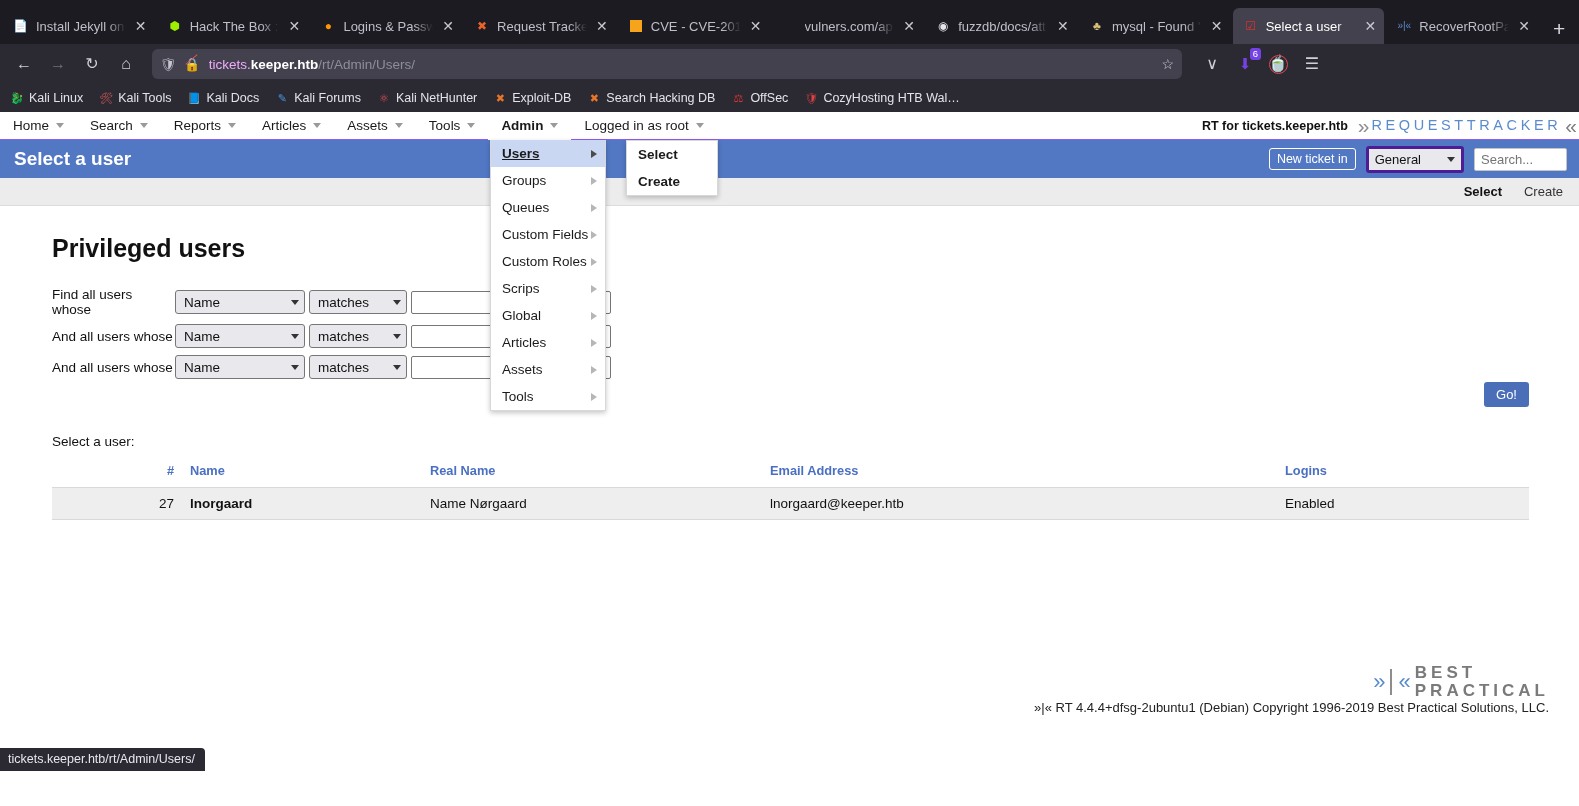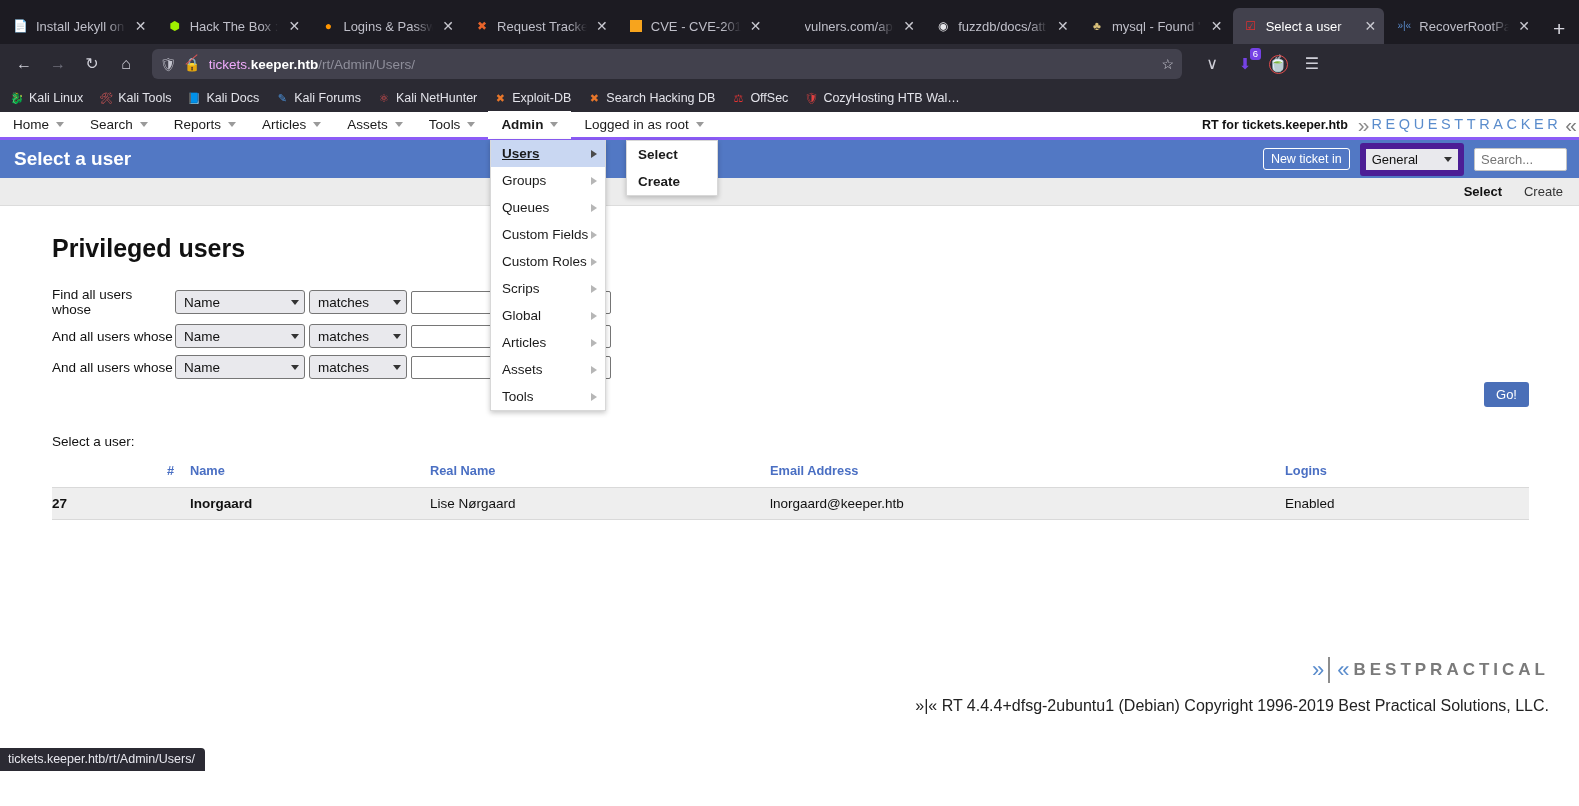--- a/index.html
+++ b/index.html
@@ -93,21 +93,21 @@
     padding: 0 10px; gap: 16px; background: #2b2a33;
   }
   .bm { display: flex; align-items: center; gap: 5px; color: #e3e3ea; font-size: 12.5px; white-space: nowrap; }
   .bm .bmico { width: 14px; height: 14px; display:flex; align-items:center; justify-content:center; font-size: 11px; line-height: 1; }
 
   
   #page { width: 1579px; height: 659px; background: #fff; position: relative; }
 
   .rtnav {
     height: 28px; background: #ffffff;
-    border-bottom: 3px solid #8b5cf6;
+    border-bottom: 1px solid #8b5cf6;
     display: flex; align-items: center; position: relative;
   }
   .rtnav .items { display: flex; align-items: center; height: 28px; }
   .rtnav .item {
     display: flex; align-items: center; gap: 7px;
     padding: 0 13px; height: 28px;
     font-size: 13.5px; color: #1a1a1a; white-space: nowrap;
   }
   .rtnav .item.active { background: #ffffff; font-weight: 700; }
   .caret { width: 0; height: 0; border-left: 4px solid transparent; border-right: 4px solid transparent; border-top: 5px solid #9a9a9a; }
@@ -155,21 +155,21 @@
     display: flex; align-items: center;
     padding: 0 12px 0 14px; gap: 10px;
   }
   .titlebar h1 { margin: 0; font-size: 19px; color: #fff; font-weight: 700; flex: 1 1 auto; }
   .btn-newticket {
     background: transparent; color: #fff;
     border: 1px solid #fff; border-radius: 3px;
     font-size: 12.5px; padding: 3px 7px; white-space: nowrap;
   }
   .sel-queue {
-    background: #e9e9ed; border: 6px solid #4c1d95; border-radius: 3px;
+    background: #e9e9ed; border: 3px solid #4c1d95; border-radius: 3px;
     font-size: 13px; padding: 3px 6px; color: #111;
     display: flex; align-items: center; gap: 26px; justify-content: center;
   }
   .sel-queue .dcaret { width:0;height:0;border-left:4px solid transparent;border-right:4px solid transparent;border-top:5px solid #333; }
   .search-input {
     background: #fff; border: 1px solid #c4c4c4; border-radius: 2px;
     font-size: 13px; padding: 3px 6px; width: 93px; color: #777;
   }
 
   .subnav {
@@ -215,33 +215,33 @@
   table.users {
     width: 1477px; border-collapse: collapse;
     font-size: 13.5px;
   }
   table.users th {
     color: #4a6fc3; font-size: 12.8px; font-weight: 700;
     text-align: left; padding: 0 0 9px 0;
   }
   table.users th.numcol { text-align: right; width: 128px; padding-right: 6px; }
   table.users td { padding: 8px 0; color: #111; }
-  table.users td.numcol { font-weight: 700; width: 128px; padding-right: 6px; }
+  table.users td.numcol { text-align: right; font-weight: 400; width: 128px; padding-right: 6px; }
   table.users td.namecol { font-weight: 700; padding-left: 10px; }
   table.users tr.odd { background: #eeeeee; }
   table.users tr.row { border-top: 1px solid #d9d9d9; border-bottom: 1px solid #d9d9d9; }
 
   .footer { position: absolute; right: 30px; bottom: 56px; text-align: right; }
   .bplogo { display: flex; align-items: center; justify-content: flex-end; gap: 7px; }
   .bplogo .bchev { color: #5a8ccc; font-size: 22px; line-height: 1; letter-spacing: -3px; }
   .bplogo .bar { width: 2px; height: 26px; background: #8d8d8d; }
-  .bpwords { display: flex; line-height: 1.05; align-items: flex-start; }
+  .bpwords { display: flex; flex-direction: column; line-height: 1.05; align-items: flex-start; }
   .bpwords span { color: #7a7a7a; font-size: 17px; letter-spacing: 4px; font-weight: 700; }
   .bpwords span.tm { letter-spacing: 4px; }
-  .copy { margin-top: 14px; font-size: 16px; color: #222; }
+  .copy { font-size: 13px; color: #222; }
 
   .statusbar {
     position: absolute; left: 0; bottom: 0;
     background: #2b2a33; color: #e7e7ee;
     font-size: 12.5px; padding: 4px 10px 5px 8px;
     border-top-right-radius: 4px;
   }
 </style>
 </head>
 <body>
@@ -539,21 +539,21 @@
           <th style="padding-left:10px;width:250px">Name</th>
           <th style="width:340px">Real Name</th>
           <th style="width:515px">Email Address</th>
           <th>Logins</th>
         </tr>
       </thead>
       <tbody>
         <tr class="row odd">
           <td class="numcol">27</td>
           <td class="namecol">lnorgaard</td>
-          <td>Lise Nørgaard</td>
+          <td>Name Nørgaard</td>
           <td>lnorgaard@keeper.htb</td>
           <td>Enabled</td>
         </tr>
       </tbody>
     </table>
   </div>
 
   <div class="footer">
     <div class="bplogo">
       <span class="bchev">»</span>

